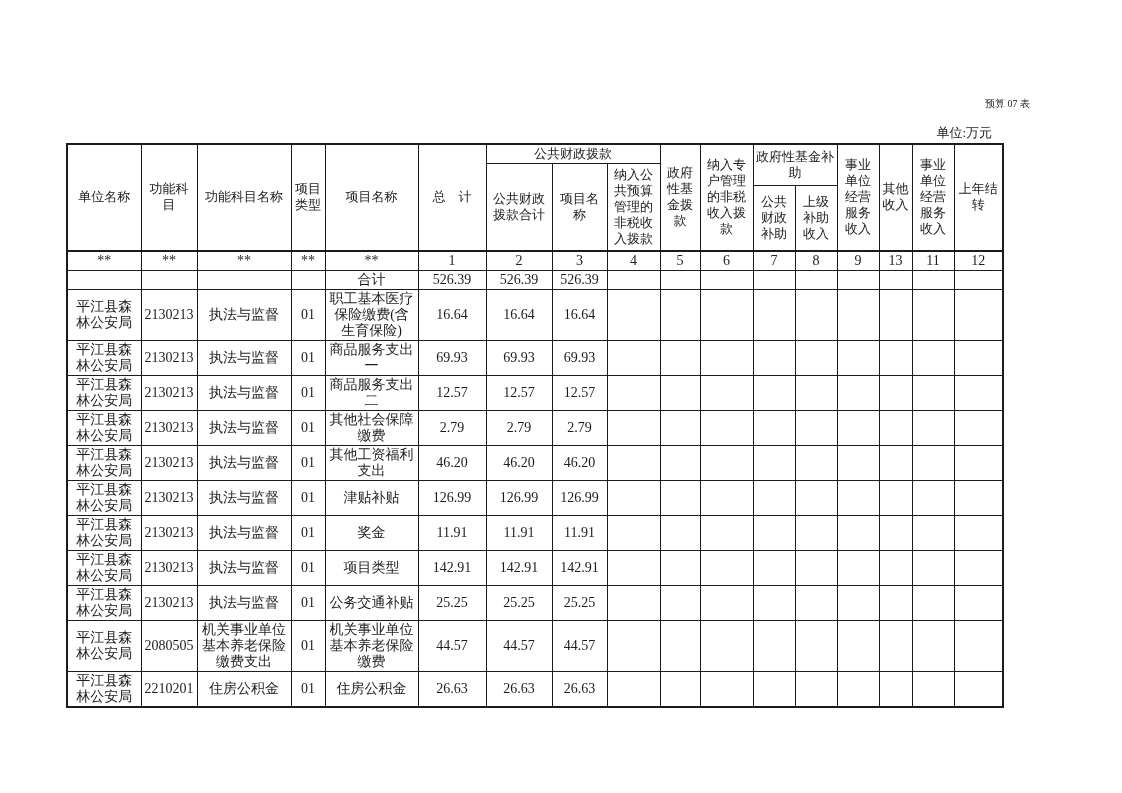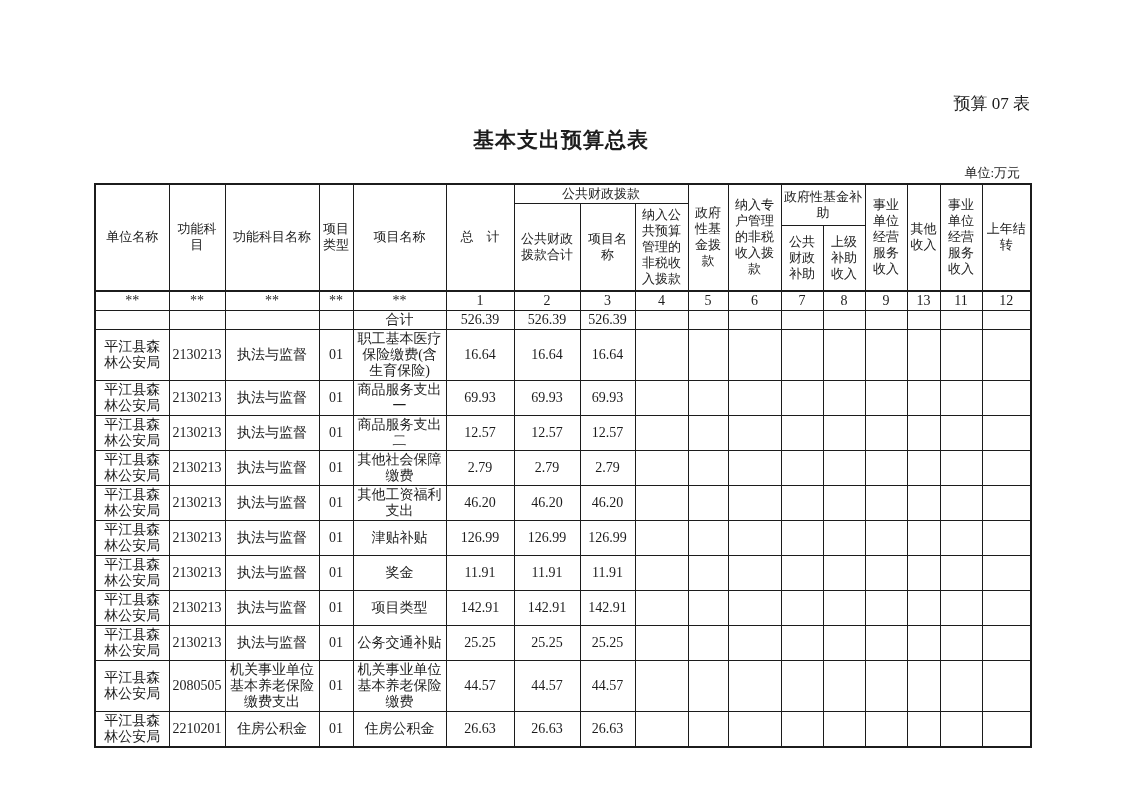--- a/index.html
+++ b/index.html
@@ -9,33 +9,33 @@
     background: #ffffff;
     color: #1c1c1c;
     font-family: "Liberation Serif", serif;
   }
   .page { width: 1122px; height: 793px; overflow: hidden; }
 
   .corner {
     padding-top: 96px;
     padding-right: 92px;
     text-align: right;
-    font-size: 17px;
+    font-size: 10px;
     line-height: 16px;
   }
   .title {
     margin: 16px 0 0 0;
     text-align: center;
     font-size: 21px;
     font-weight: bold;
     letter-spacing: 1px;
     line-height: 24px;
   }
   .table-wrap {
-    margin-left: 94px;
+    margin-left: 66px;
     width: 940px;
   }
   .unit-note {
     margin-top: 13px;
     text-align: right;
     padding-right: 14px;
     font-size: 13px;
     line-height: 15px;
   }
 
@@ -71,21 +71,20 @@
   }
   tbody tr { height: 18px; }
 </style>
 </head>
 <body>
 
 <div class="page">
 
   <div class="corner">预算 07 表</div>
 
-  <h1 class="title">基本支出预算总表</h1>
 
   <div class="table-wrap">
     <div class="unit-note">单位:万元</div>
 
     <table class="budget">
       <colgroup>
         <col style="width:74px">
           <col style="width:56px">
           <col style="width:94px">
         <col style="width:34px">

